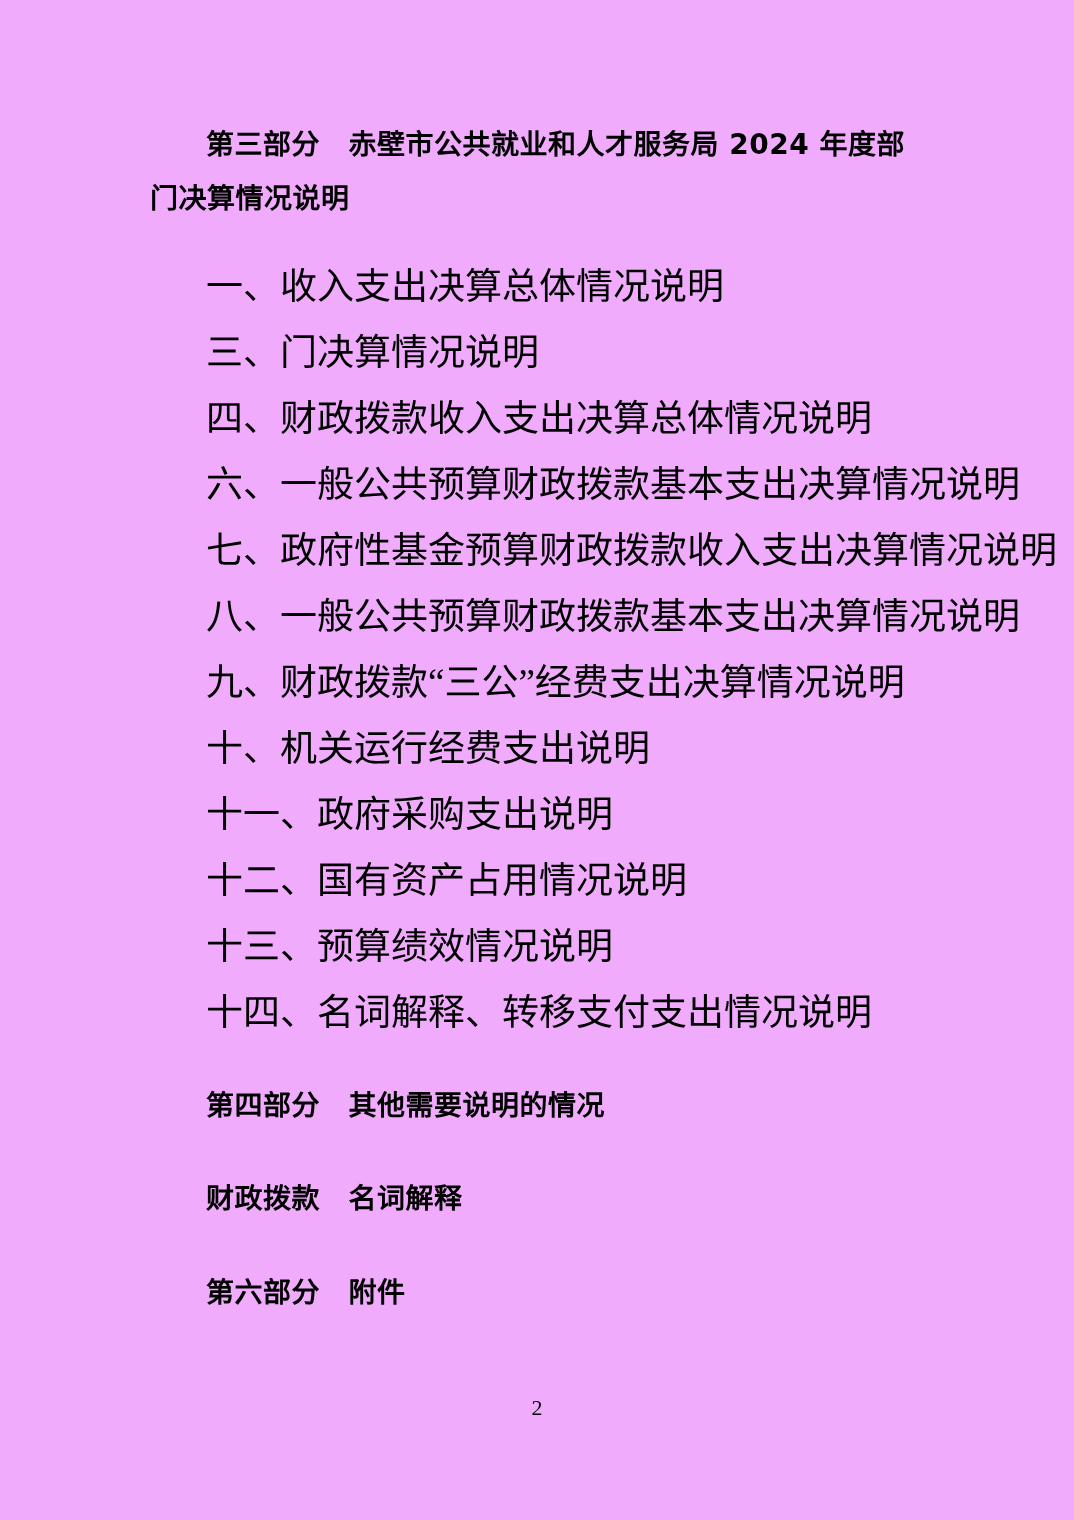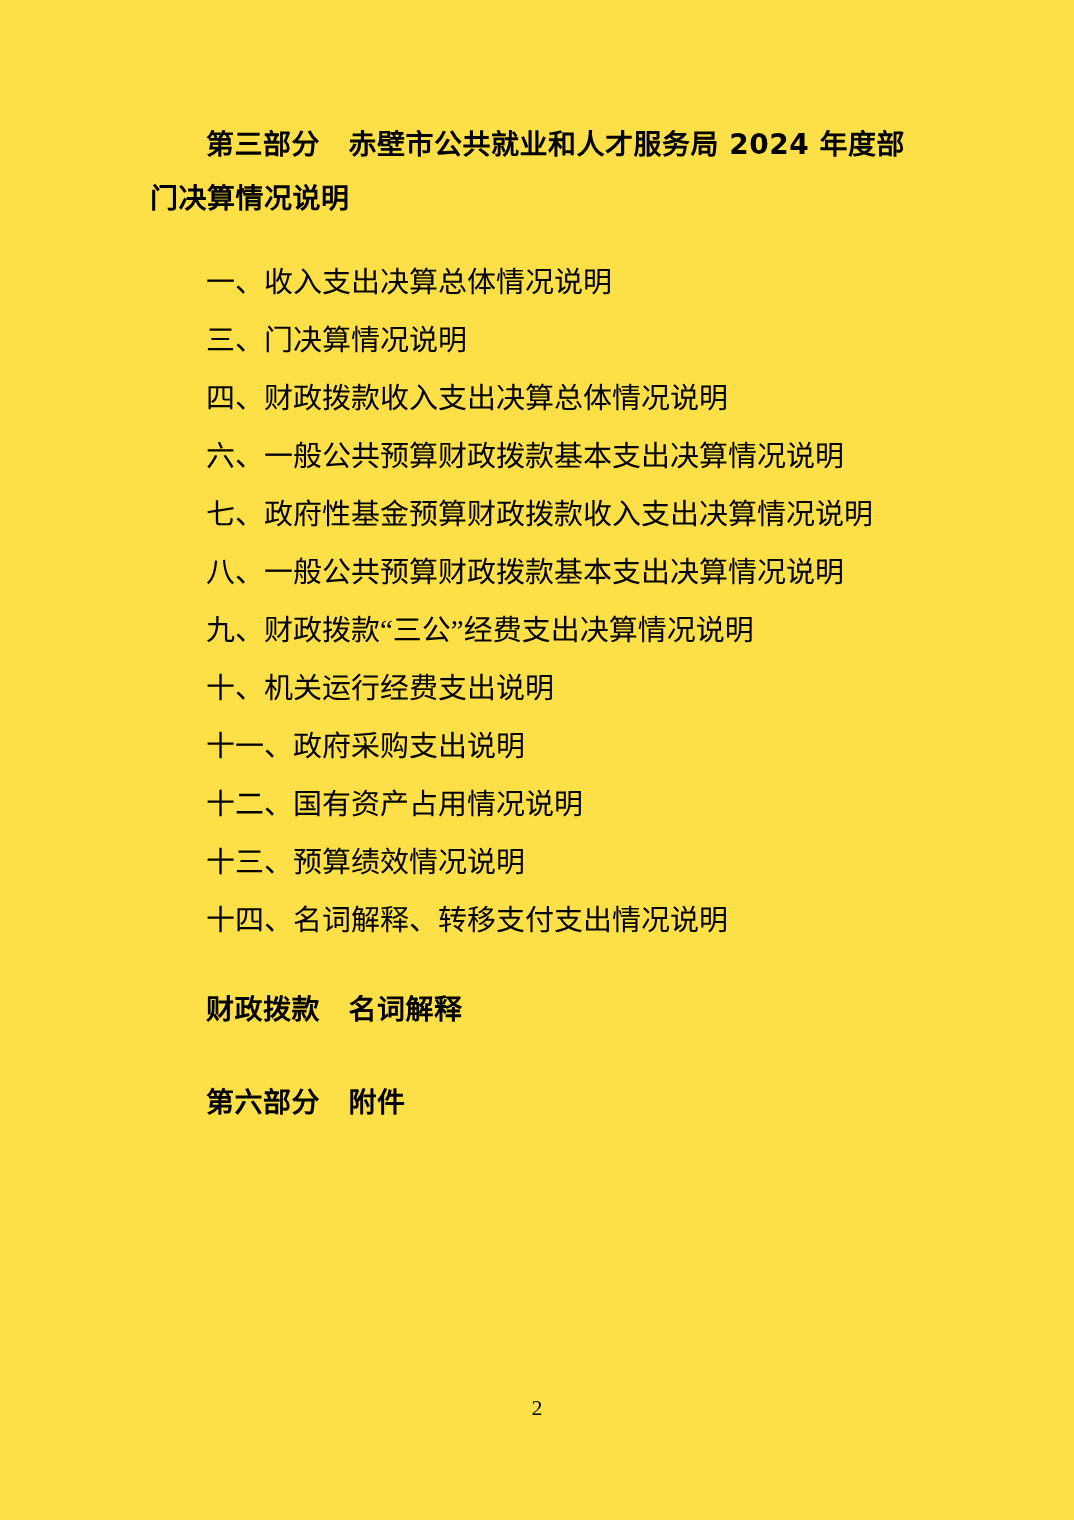--- a/index.html
+++ b/index.html
@@ -4,21 +4,21 @@
 <style>
   html, body {
     margin: 0;
     padding: 0;
     background: #ffffff;
   }
   .page {
     position: relative;
     width: 1074px;
     height: 1520px;
-    background: #fde047;
+    background: #f0abfc;
     margin: 0 auto;
     box-sizing: border-box;
     font-family: "Liberation Serif", "DejaVu Serif", serif;
     color: #000000;
     overflow: hidden;
   }
   .content {
     position: absolute;
     left: 150px;
     top: 118px;
@@ -36,21 +36,21 @@
   }
   .part-heading.indent {
     text-indent: 56px;
   }
   .section-title-block {
     margin-bottom: 14px;
   }
   
   .toc-item {
     font-family: "Liberation Serif", "DejaVu Serif", serif;
-    font-size: 29px;
+    font-size: 37px;
     line-height: 1.0;
     margin: 0 0 29px 0;
     text-indent: 56px;
     white-space: pre;
   }
   .toc-list {
     margin-top: 42px;
   }
   .tail-headings {
     margin-top: 48px;
@@ -90,20 +90,21 @@
       <div class="toc-item">八、一般公共预算财政拨款基本支出决算情况说明</div>
       <div class="toc-item">九、财政拨款“三公”经费支出决算情况说明</div>
       <div class="toc-item">十、机关运行经费支出说明</div>
       <div class="toc-item">十一、政府采购支出说明</div>
       <div class="toc-item">十二、国有资产占用情况说明</div>
       <div class="toc-item">十三、预算绩效情况说明</div>
       <div class="toc-item">十四、名词解释、转移支付支出情况说明</div>
     </div>
 
     <div class="tail-headings">
+      <div class="part-heading indent">第四部分　其他需要说明的情况</div>
       <div class="part-heading indent">财政拨款　名词解释</div>
       <div class="part-heading indent">第六部分　附件</div>
     </div>
 
   </div>
 
   <div class="page-number">2</div>
 
 </div>
 

